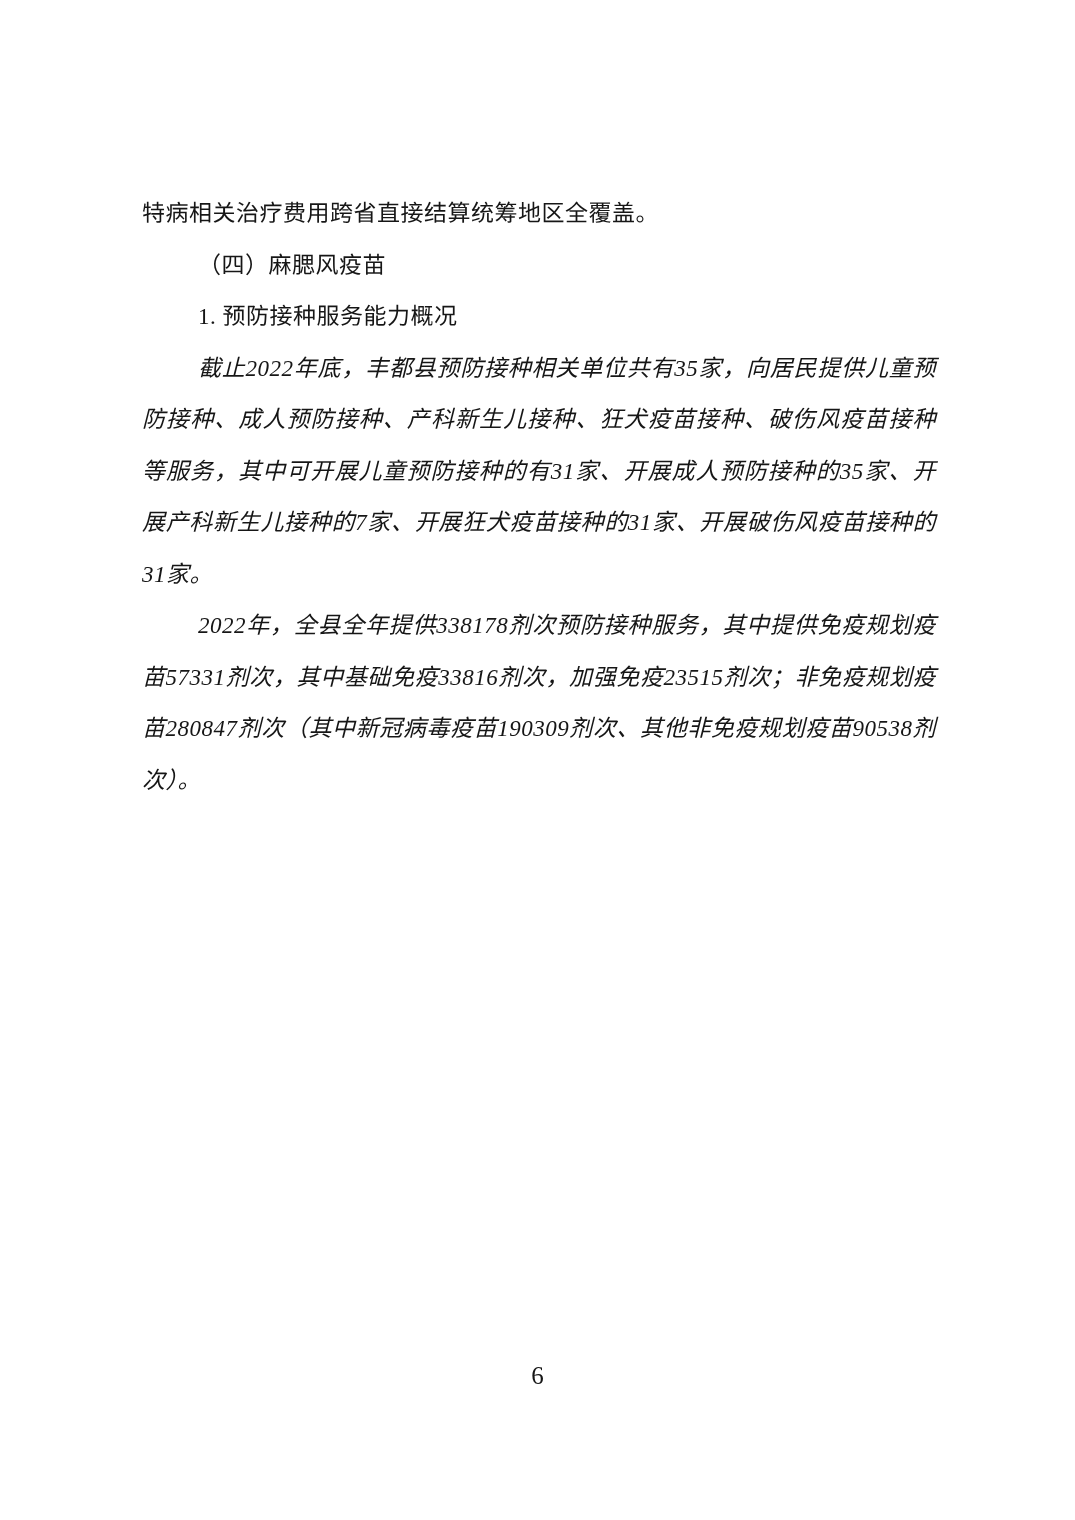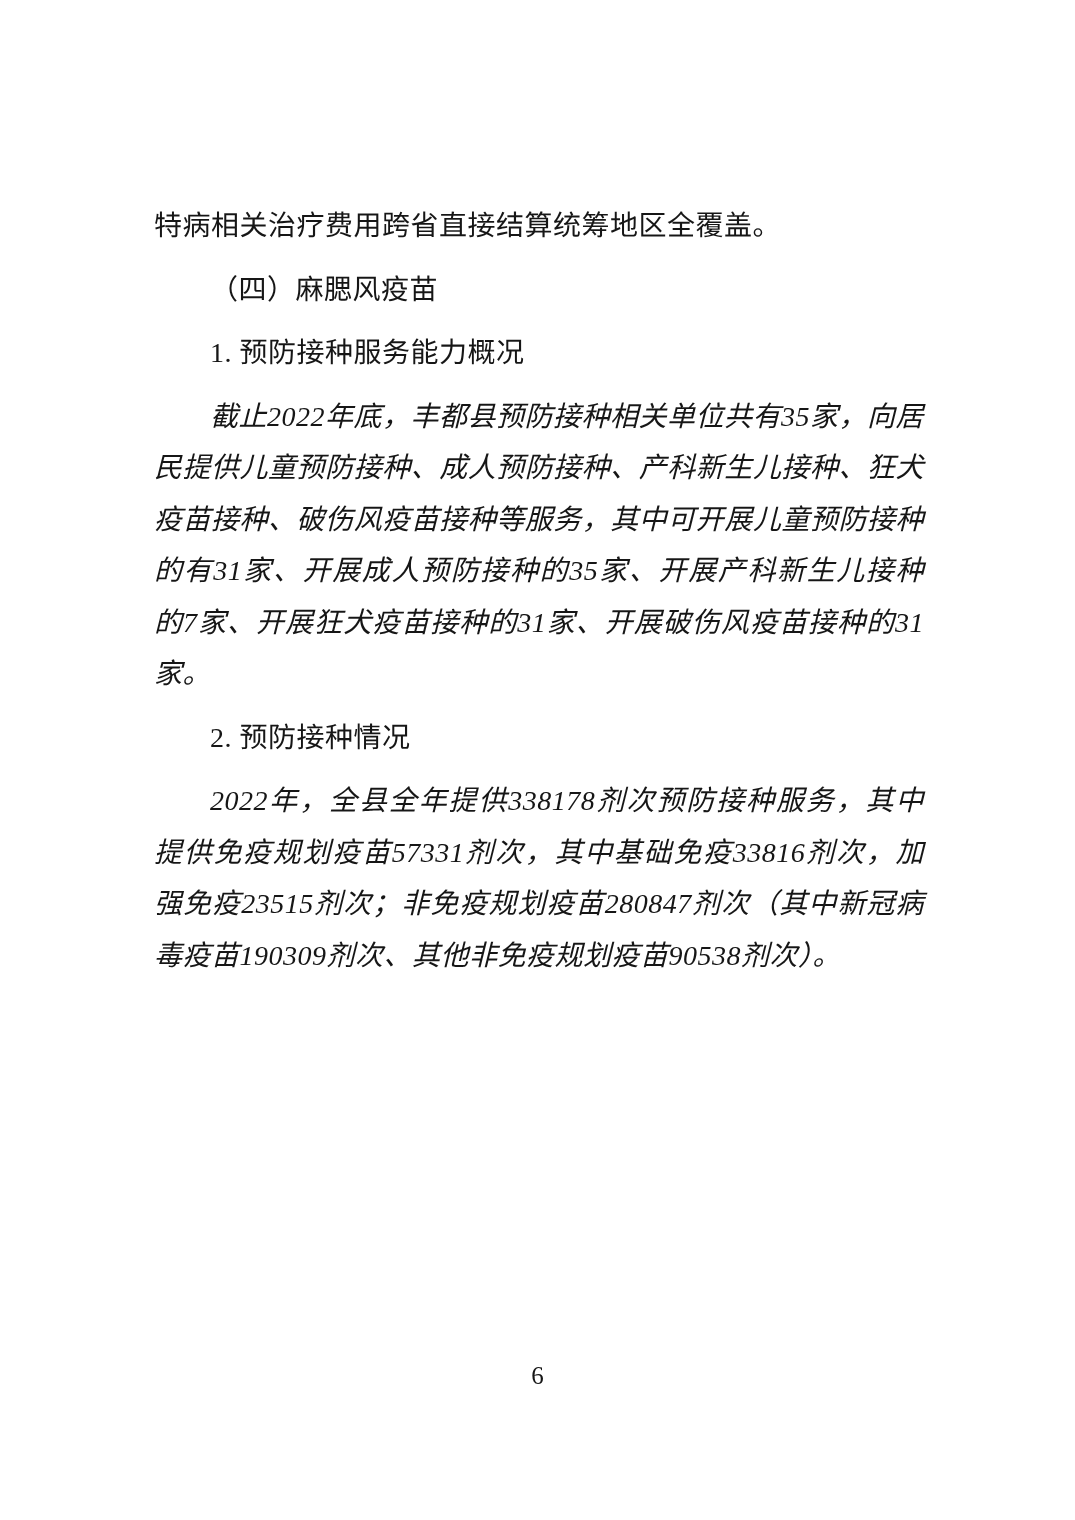--- a/index.html
+++ b/index.html
@@ -18,23 +18,23 @@
   }
   .content {
     position: absolute;
     left: 142px;
     top: 188px;
     width: 794px;
   }
   .content p,
   .content h3,
   .content h4 {
-    margin: 12px;
+    margin: 0;
     padding: 0;
-    font-size: 28px;
+    font-size: 23px;
     line-height: 51.5px;
     font-weight: 400;
     text-align: justify;
     text-justify: inter-ideograph;
     letter-spacing: 0.5px;
     word-break: break-all;
   }
   .heading {
     font-weight: 700;
     text-align: left;
@@ -61,17 +61,16 @@
 </style>
 </head>
 <body>
 
 <div class="page">
   <main class="content">
     <p class="no-indent">特病相关治疗费用跨省直接结算统筹地区全覆盖。</p>
     <h3 class="heading">（四）麻腮风疫苗</h3>
     <h4 class="heading">1. 预防接种服务能力概况</h4>
     <p class="indent">截止2022年底，丰都县预防接种相关单位共有35家，向居民提供儿童预防接种、成人预防接种、产科新生儿接种、狂犬疫苗接种、破伤风疫苗接种等服务，其中可开展儿童预防接种的有31家、开展成人预防接种的35家、开展产科新生儿接种的7家、开展狂犬疫苗接种的31家、开展破伤风疫苗接种的31家。</p>
-    <h4 class="heading">2. 预防接种情况</h4>
     <p class="indent">2022年，全县全年提供338178剂次预防接种服务，其中提供免疫规划疫苗57331剂次，其中基础免疫33816剂次，加强免疫23515剂次；非免疫规划疫苗280847剂次（其中新冠病毒疫苗190309剂次、其他非免疫规划疫苗90538剂次）。</p>
   </main>
   <footer class="footer">6</footer>
 </div>
 
 </body></html>

